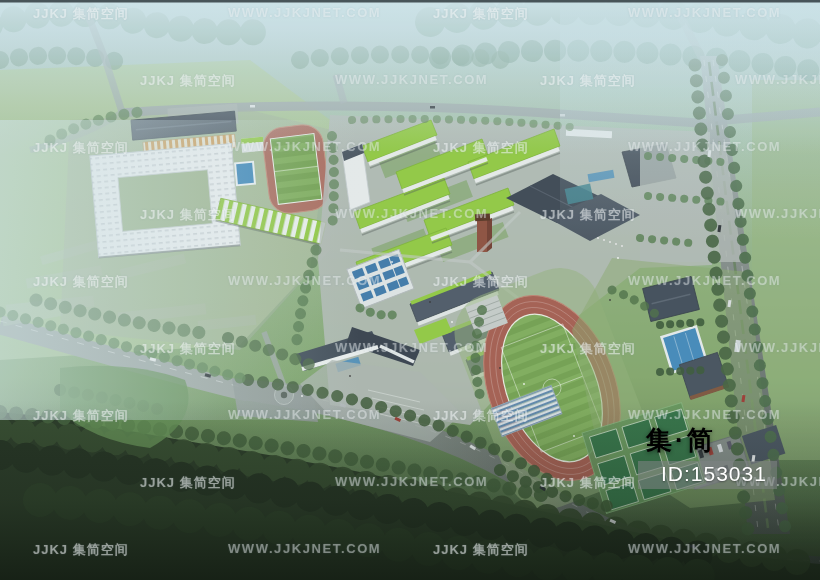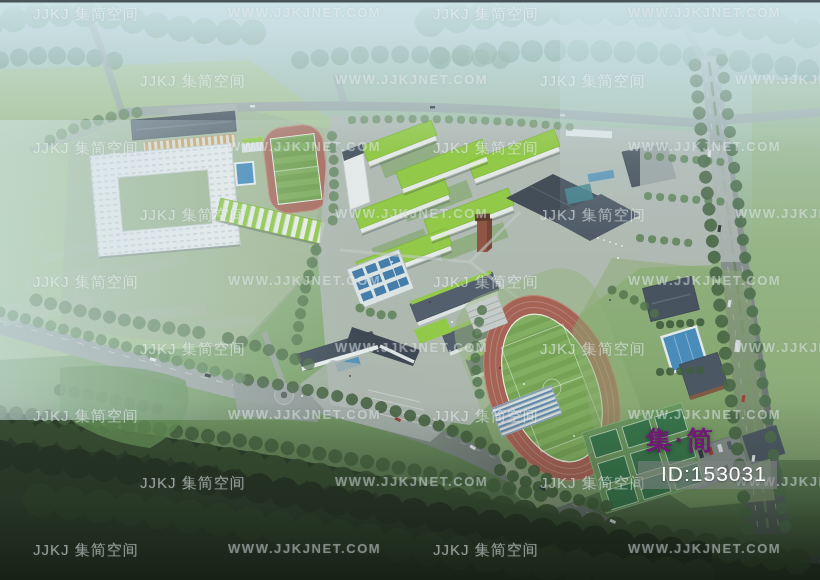--- a/index.html
+++ b/index.html
@@ -1,24 +1,24 @@
 <!DOCTYPE html>
 <html><head>
 <meta charset="utf-8">
 <style>
   html,body{margin:0;padding:0;background:#0c1012;}
   #stage{position:relative;width:820px;height:580px;overflow:hidden;
          font-family:"Liberation Sans","DejaVu Sans",sans-serif;background:#8fae93;}
   #stage svg{position:absolute;left:0;top:0;}
   .wm{position:absolute;color:rgba(255,255,255,0.50);white-space:nowrap;pointer-events:none;
       text-shadow:0 0 2px rgba(130,160,170,0.25);}
-  .wm.logo{font-size:15px;font-weight:normal;letter-spacing:1px;}
+  .wm.logo{font-size:13px;font-weight:bold;letter-spacing:1px;}
   .wm.url{font-size:13px;font-weight:bold;letter-spacing:1.6px;color:rgba(255,255,255,0.40);}
   #brand{position:absolute;left:638px;top:423px;}
-  .brand-title{font-size:26px;font-weight:bold;color:#701a75;letter-spacing:3px;margin-left:8px;
+  .brand-title{font-size:26px;font-weight:bold;color:#000000;letter-spacing:3px;margin-left:8px;
                text-shadow:0 1px 4px rgba(0,0,0,0.45);}
   .brand-id{display:inline-block;margin-top:3px;background:rgba(126,131,131,0.58);color:#ffffff;
             font-size:21px;padding:1px 10px 3px 23px;letter-spacing:1px;
             text-shadow:0 1px 2px rgba(0,0,0,0.35);}
 </style>
 </head>
 <body>
 
 <div id="stage">
 <svg width="820" height="580" viewBox="0 0 820 580">

